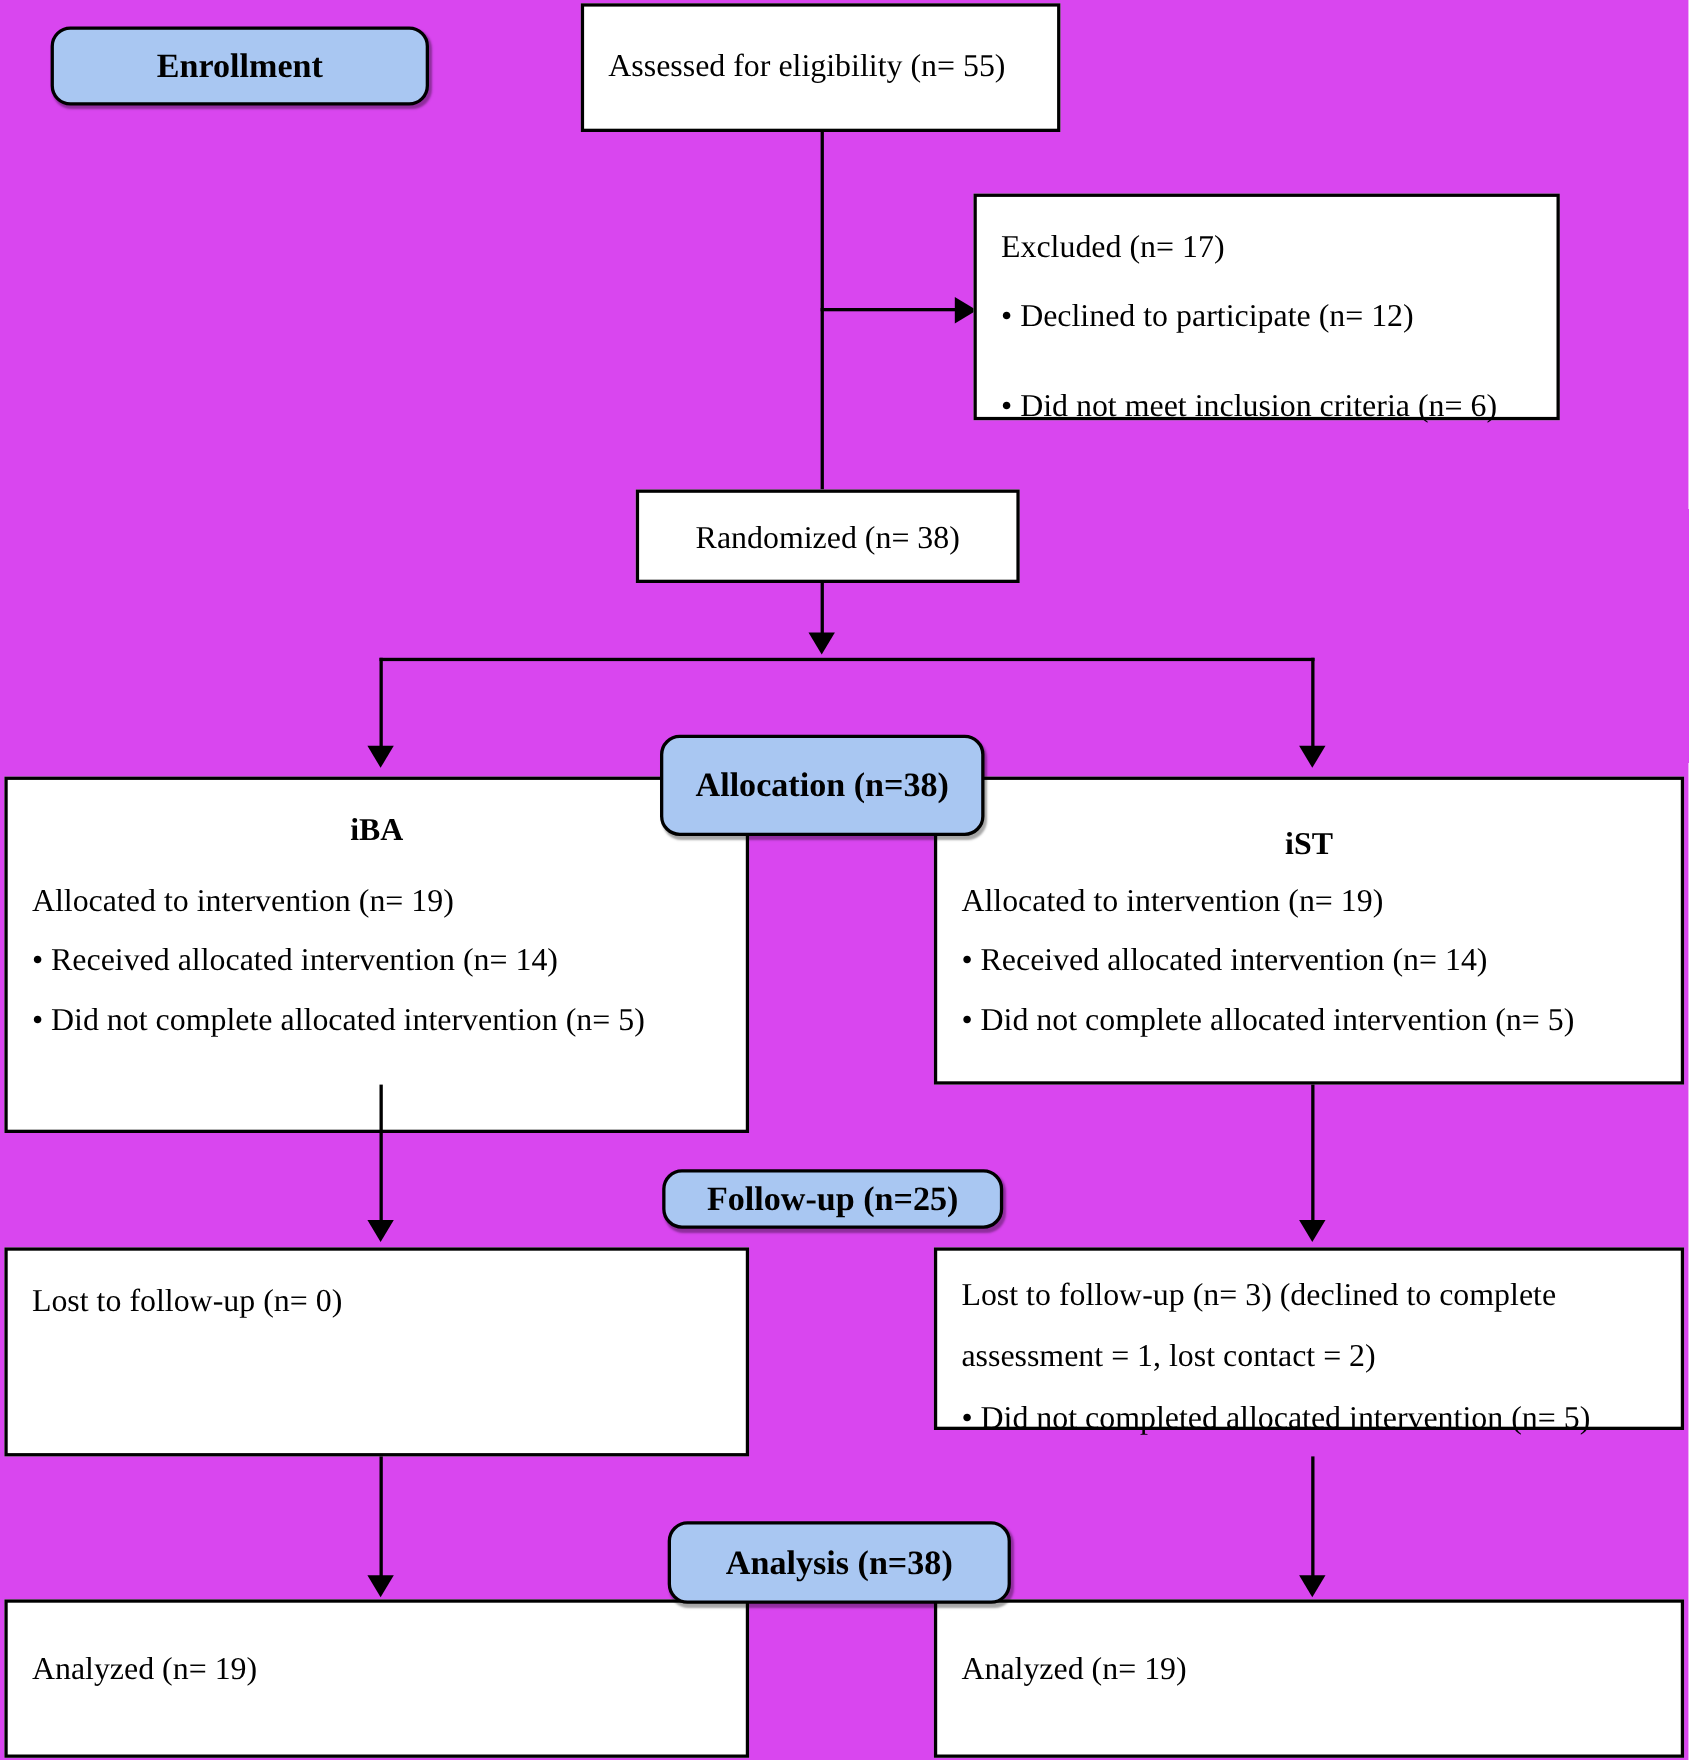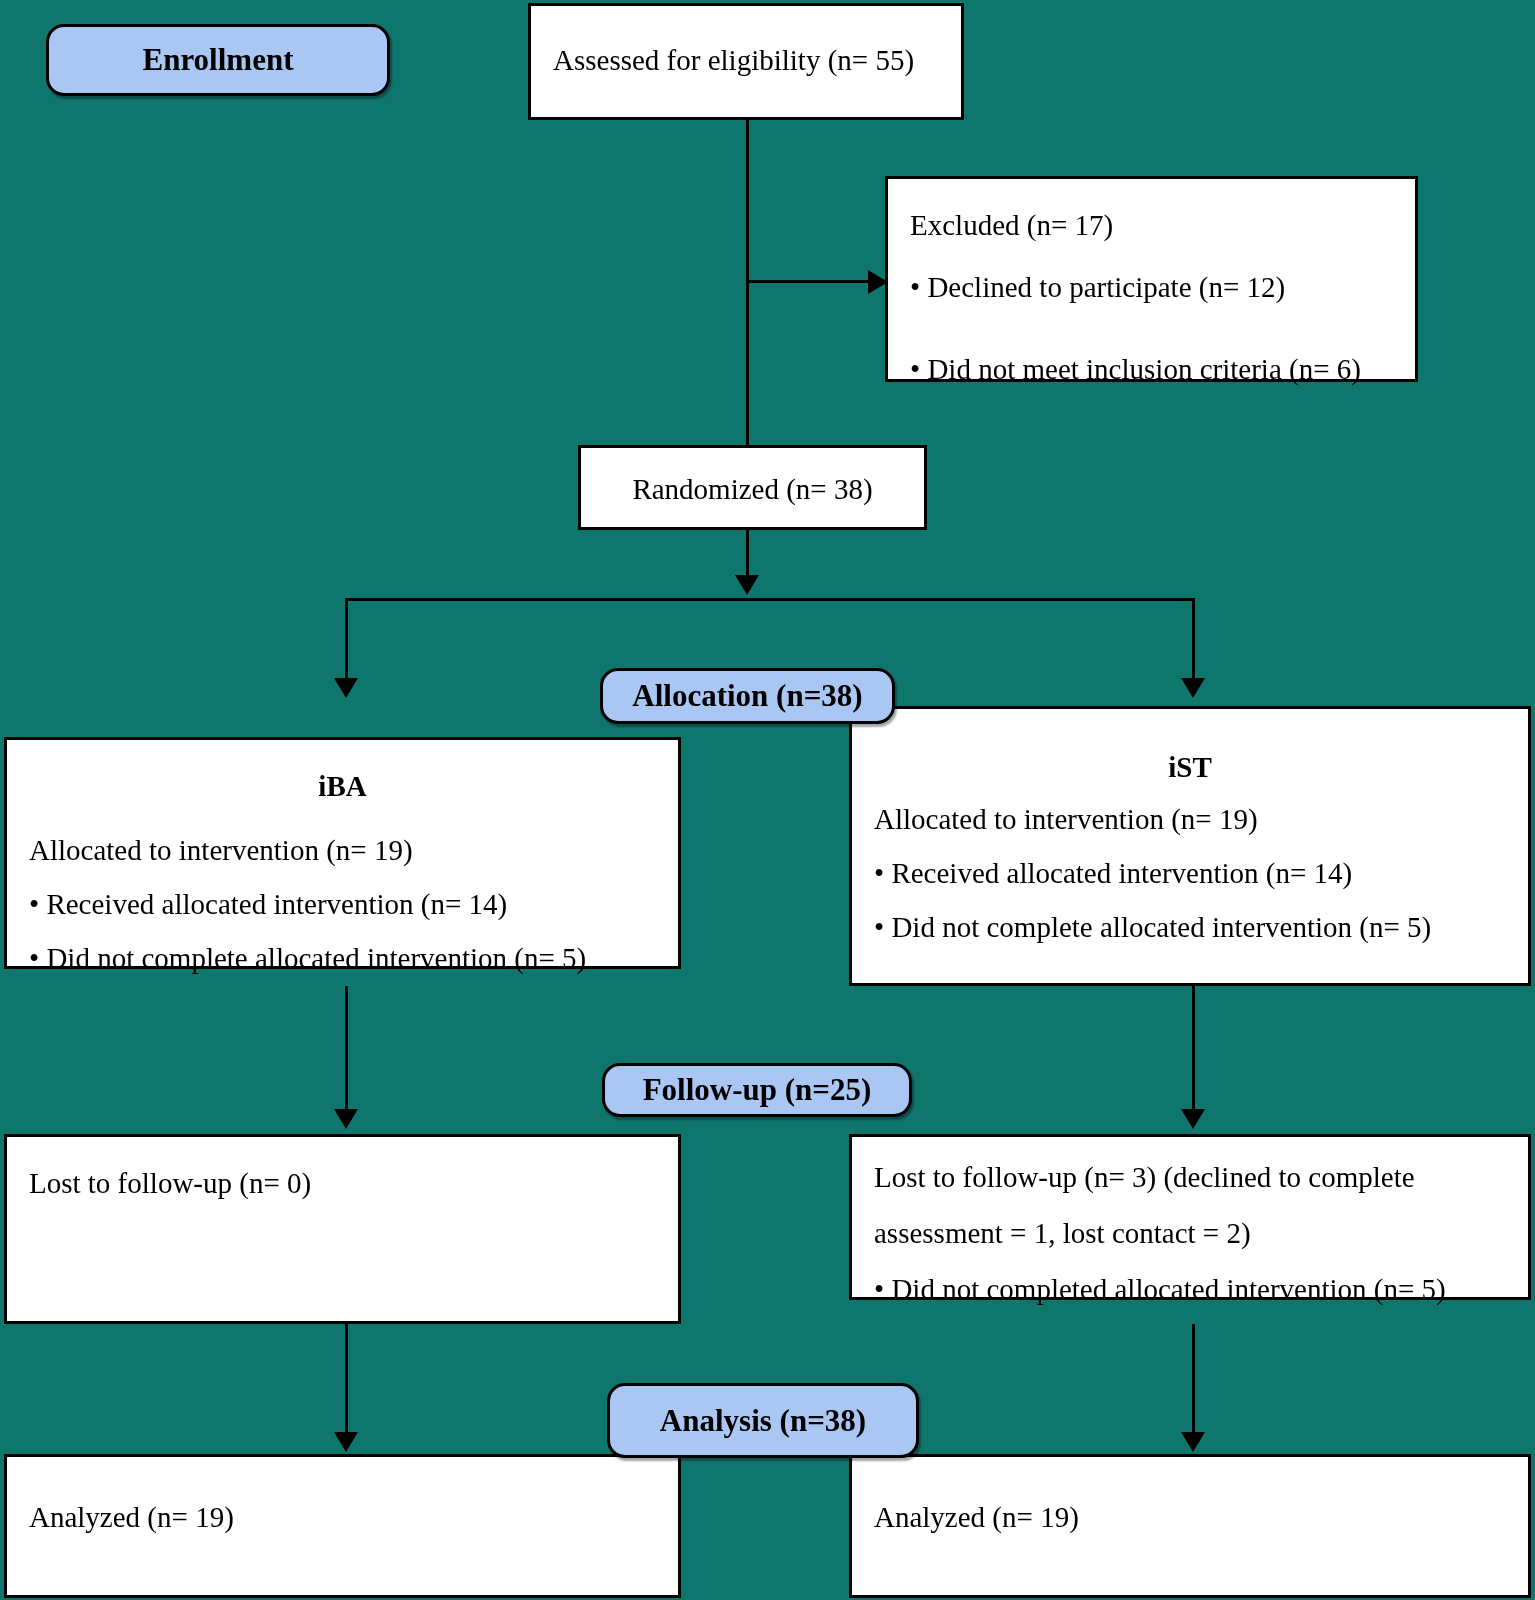--- a/index.html
+++ b/index.html
@@ -4,21 +4,21 @@
 <style>
   html, body {
     margin: 0;
     padding: 0;
     background: #ffffff;
   }
   #canvas {
     position: relative;
     width: 1535px;
     height: 1600px;
-    background: #0f766e;
+    background: #d946ef;
     font-family: "Liberation Serif", "DejaVu Serif", serif;
     overflow: hidden;
   }
 
   
   .box {
     position: absolute;
     box-sizing: border-box;
     border: 3px solid #000000;
     background: #ffffff;
@@ -117,25 +117,25 @@
   <div class="arrow-down" style="left:735px; top:575px;"></div>
 
   <div class="hline" style="left:345px; top:598px; width:850px;"></div>
 
   <div class="vline" style="left:345px; top:598px; height:82px;"></div>
   <div class="arrow-down" style="left:334px; top:678px;"></div>
 
   <div class="vline" style="left:1192px; top:598px; height:82px;"></div>
   <div class="arrow-down" style="left:1181px; top:678px;"></div>
 
-  <div class="stage" style="left:600px; top:668px; width:295px; height:56px;">
+  <div class="stage" style="left:600px; top:668px; width:295px; height:92px;">
     <span>Allocation (n=38)</span>
   </div>
 
-  <div class="box" style="left:4px; top:706px; width:677px; height:232px;margin-top:31px;">
+  <div class="box" style="left:4px; top:706px; width:677px; height:324px;">
     <div class="grp-title" style="left:0; right:0; top:30px;">iBA</div>
     <div class="txt" style="top:92px;">Allocated to intervention (n= 19)</div>
     <div class="txt" style="top:146px;">• Received allocated intervention (n= 14)</div>
     <div class="txt" style="top:200px;">• Did not complete allocated intervention (n= 5)</div>
   </div>
 
   <div class="box" style="left:849px; top:706px; width:682px; height:280px;">
     <div class="grp-title" style="left:0; right:0; top:30px;margin-top:12px;">iST</div>
     <div class="txt" style="top:92px;">Allocated to intervention (n= 19)</div>
     <div class="txt" style="top:146px;">• Received allocated intervention (n= 14)</div>

